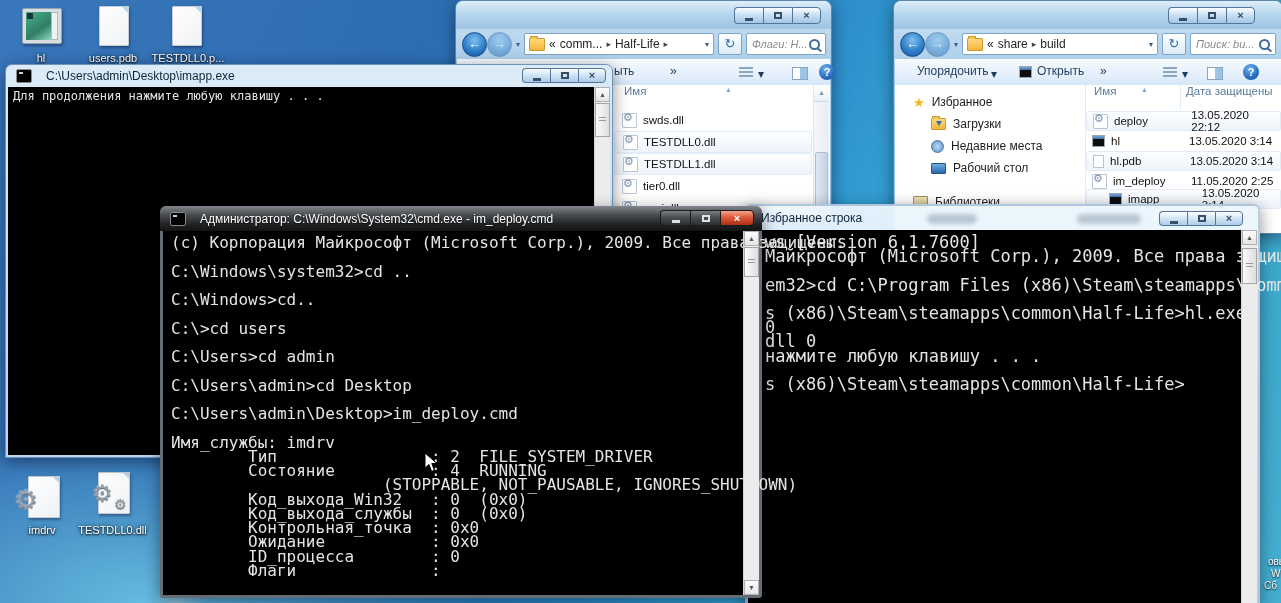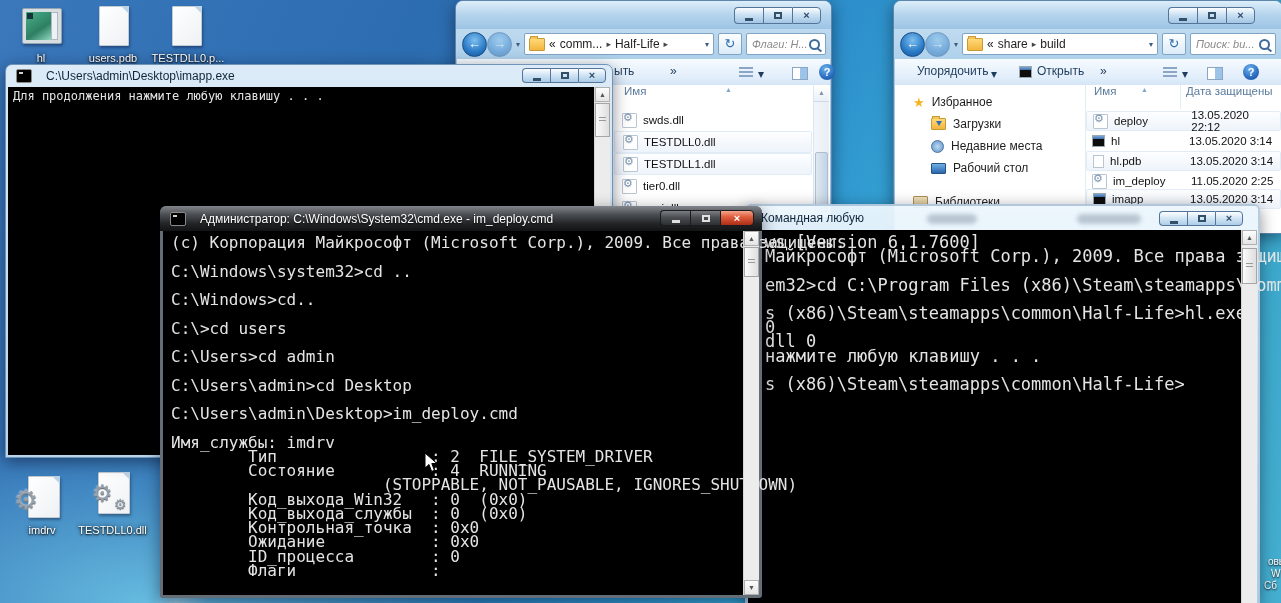--- a/index.html
+++ b/index.html
@@ -353,21 +353,21 @@
       <span style="width:74px">hl.pdb</span>
       <span>13.05.2020 3:14</span>
     </div>
     <div class="frow" style="left:191px;right:0;top:86px;height:20px;padding-left:6px">
       <span class="fic">
           <i>⚙</i>
         </span>
       <span style="width:72px">im_deploy</span>
       <span>11.05.2020 2:25</span>
     </div>
-    <div class="frow band" style="left:191px;right:0;top:104px;height:20px;padding-left:6px">
+    <div class="frow band" style="left:191px;right:0;top:104px;height:20px;padding-left:22px">
       <span class="fic-app"></span>
       <span style="width:72px">imapp</span>
       <span>13.05.2020 3:14</span>
     </div>
   </div>
 </div>
 
 <div class="win" id="console-imapp">
   <div class="bar titlebar">
     <span class="cicon"></span>
@@ -389,21 +389,21 @@
     <div class="csb" style="right:0;top:0;bottom:0;width:15px">
       <div class="cs-btn" style="top:0">▲</div>
       <div class="cs-thumb" style="top:16px;height:34px"></div>
       <div class="cs-btn" style="bottom:0">▼</div>
     </div>
   </div>
 </div>
 
 <div class="win" id="cmd-right">
   <div class="bar titlebar">
-    <span class="title" style="margin-left:4px">Командная любую</span>
+    <span class="title" style="margin-left:4px">Избранное строка</span>
     <span class="blob" style="left:180px;top:8px;width:50px"></span>
     <span class="blob" style="left:330px;top:8px;width:64px"></span>
     <div class="wbtns" style="right:15px;top:5px;height:15px">
       <div class="wbtn" style="width:28px">
           <span class="gmin"></span>
         </div>
       <div class="wbtn" style="width:28px">
           <span class="gmax"></span>
         </div>
       <div class="wbtn last" style="width:28px">

